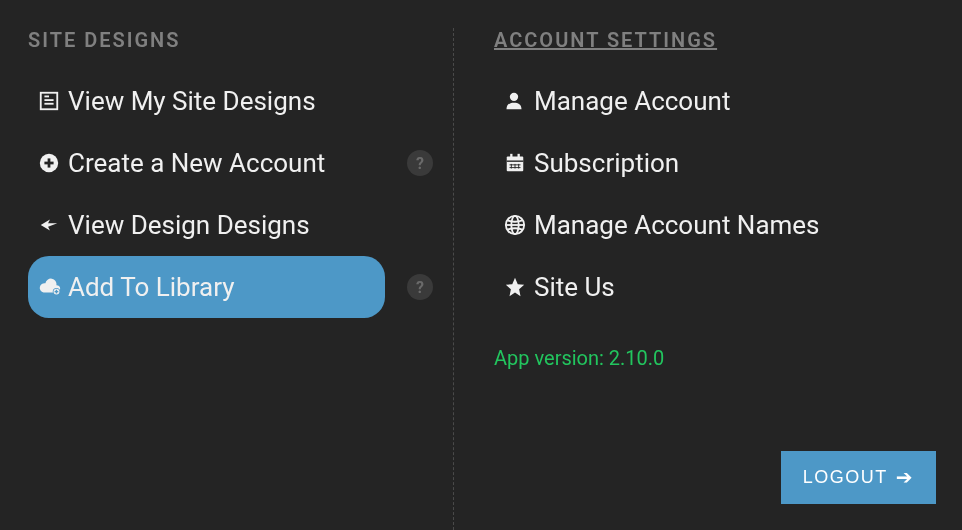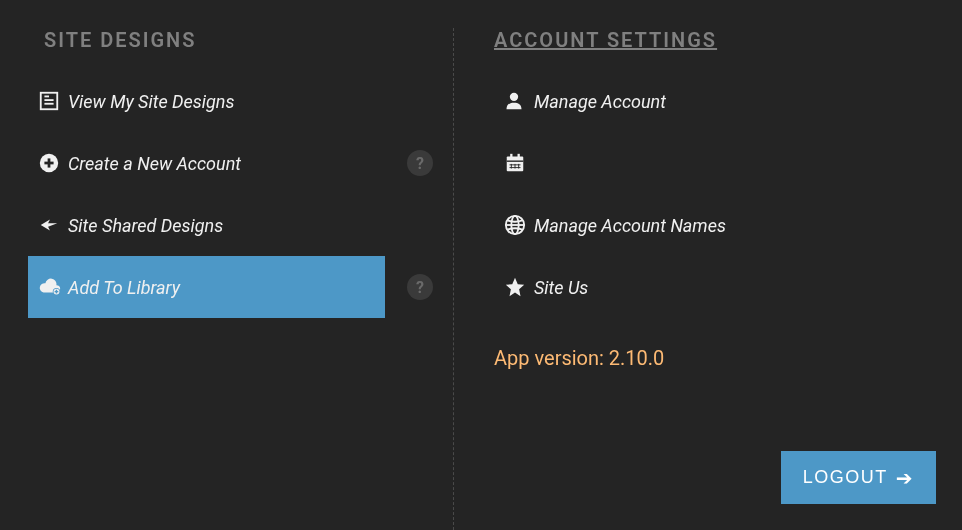--- a/index.html
+++ b/index.html
@@ -29,21 +29,21 @@
     .right-panel {
       flex: 1;
       position: relative;
     }
     .section-title {
       color: #808080;
       font-size: 20px;
       font-weight: 600;
       letter-spacing: 2px;
       text-transform: uppercase;
-      padding-left: 44px;
+      padding-left: 28px;
       margin-bottom: 18px;
     }
     .right-panel .section-title {
       padding-left: 40px;
       text-decoration: underline;
     }
     .menu {
       margin-top: 8px;
     }
     .menu-item {
@@ -56,73 +56,73 @@
       margin-right: 68px;
       cursor: pointer;
     }
     .right-panel .menu-item {
       margin-left: 40px;
       margin-right: 40px;
       align-items: center;
     }
     .menu-item.selected {
       background: #4d98c7;
+      border-radius: 21px;
     }
     .menu-item .icon-wrap {
       width: 30px;
       display: flex;
       align-items: center;
       justify-content: flex-start;
       color: #f0f0f0;
       flex-shrink: 0;
     }
     .menu-item .label {
       color: #f0f0f0;
-      font-size: 18px;
+      font-size: 26px;
       font-weight: 400;
-      font-style: italic;
     }
     .help-icon {
       position: absolute;
       right: -48px;
       top: 50%;
       transform: translateY(-50%);
       width: 26px;
       height: 26px;
       border-radius: 50%;
       background: #3a3a3a;
       color: #6a6a6a;
       display: flex;
       align-items: center;
       justify-content: center;
       font-size: 16px;
       font-weight: 700;
       cursor: pointer;
     }
     .app-version {
-      color: #fdba74;
+      color: #22c55e;
       font-size: 20px;
       margin-top: 28px;
       padding-left: 40px;
     }
     .logout-button {
       position: absolute;
       right: 26px;
       bottom: 26px;
       background: #4d98c7;
       color: #ffffff;
       font-size: 18px;
       font-weight: 500;
       letter-spacing: 1.5px;
       text-transform: uppercase;
       border: none;
       padding: 16px 22px;
       cursor: pointer;
       display: flex;
-      align-items: center;
+      align-items: flex-start;
       gap: 8px;
     }
     .logout-arrow {
       font-size: 20px;
       line-height: 1;
     }
     svg {
       display: block;
     }
   </style>
@@ -158,21 +158,21 @@
         <span class="label">Create a New Account</span>
         <span class="help-icon">?</span>
       </div>
 
       <div class="menu-item">
         <span class="icon-wrap">
           <svg width="22" height="22" viewBox="0 0 24 24" fill="currentColor">
             <path d="M4 12 L14 6 L12 10 L22 10 L12 14 L14 18 Z" transform="translate(-1,0)"></path>
           </svg>
         </span>
-        <span class="label">Site Shared Designs</span>
+        <span class="label">View Design Designs</span>
       </div>
 
       <div class="menu-item selected">
         <span class="icon-wrap">
           <svg width="24" height="22" viewBox="0 0 26 20" fill="currentColor">
             <path d="M20 8 A6 6 0 0 0 8 6 A5 5 0 0 0 6 16 L20 16 A4 4 0 0 0 20 8 Z"></path>
             <circle cx="20" cy="15" r="4" fill="#4d98c7"></circle>
             <circle cx="20" cy="15" r="3.2" fill="currentColor"></circle>
             <line x1="20" y1="13" x2="20" y2="17" stroke="#4d98c7" stroke-width="1.5"></line>
             <line x1="18" y1="15" x2="22" y2="15" stroke="#4d98c7" stroke-width="1.5"></line>
@@ -207,20 +207,21 @@
             <line x1="3" y1="10" x2="21" y2="10" stroke="#242424" stroke-width="1.5"></line>
             <line x1="8" y1="2" x2="8" y2="7" stroke="currentColor" stroke-width="2.5"></line>
             <line x1="16" y1="2" x2="16" y2="7" stroke="currentColor" stroke-width="2.5"></line>
             <line x1="8" y1="13" x2="8" y2="18" stroke="#242424" stroke-width="1"></line>
             <line x1="12" y1="13" x2="12" y2="18" stroke="#242424" stroke-width="1"></line>
             <line x1="16" y1="13" x2="16" y2="18" stroke="#242424" stroke-width="1"></line>
             <line x1="6" y1="14" x2="18" y2="14" stroke="#242424" stroke-width="1"></line>
             <line x1="6" y1="17" x2="18" y2="17" stroke="#242424" stroke-width="1"></line>
           </svg>
         </span>
+        <span class="label">Subscription</span>
       </div>
 
       <div class="menu-item">
         <span class="icon-wrap">
           <svg width="22" height="22" viewBox="0 0 24 24" fill="none" stroke="currentColor" stroke-width="2">
             <circle cx="12" cy="12" r="10"></circle>
             <ellipse cx="12" cy="12" rx="4" ry="10"></ellipse>
             <line x1="2" y1="12" x2="22" y2="12"></line>
             <path d="M4 7 Q12 10 20 7"></path>
             <path d="M4 17 Q12 14 20 17"></path>

